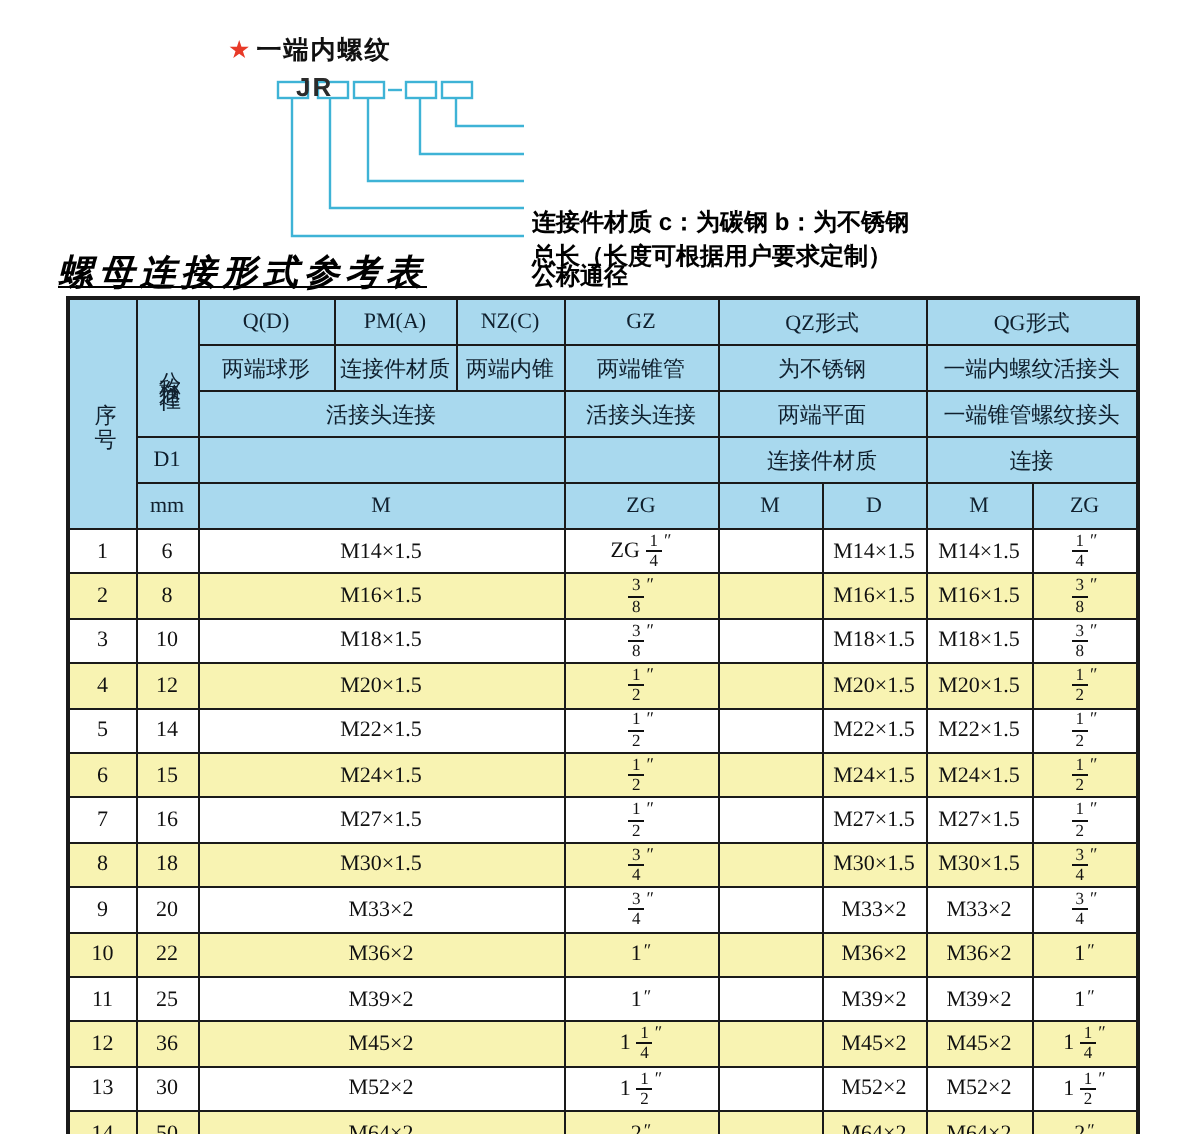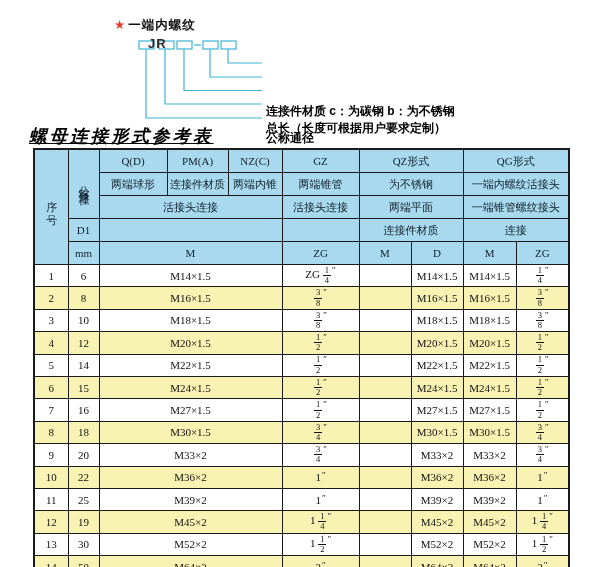--- a/index.html
+++ b/index.html
@@ -254,21 +254,21 @@
         <td>25</td>
         <td colspan="3">M39×2</td>
         <td>1<span class="inch">″</span></td>
         <td></td>
         <td>M39×2</td>
         <td>M39×2</td>
         <td>1<span class="inch">″</span></td>
       </tr>
       <tr>
         <td>12</td>
-        <td>19</td>
+        <td>36</td>
         <td colspan="3">M45×2</td>
         <td>1 <span class="frac"><span class="fn">1</span><span class="fd">4</span></span><span class="inch">″</span></td>
         <td></td>
         <td>M45×2</td>
         <td>M45×2</td>
         <td>1 <span class="frac"><span class="fn">1</span><span class="fd">4</span></span><span class="inch">″</span></td>
       </tr>
       <tr>
         <td>13</td>
         <td>30</td>

